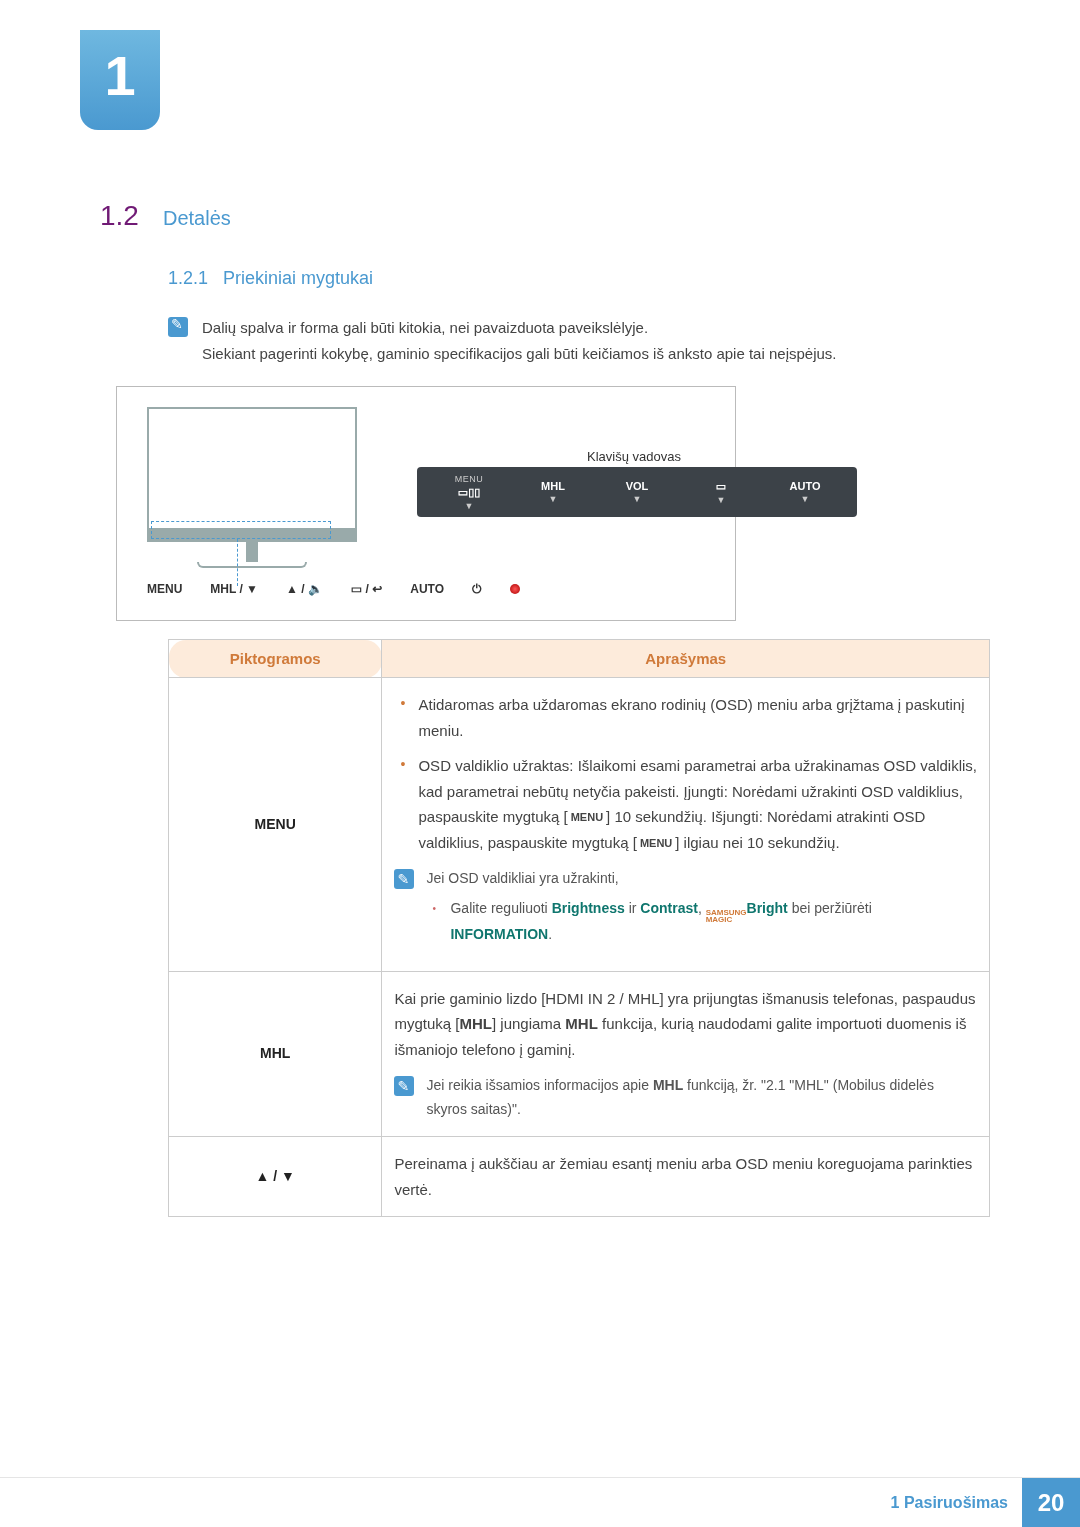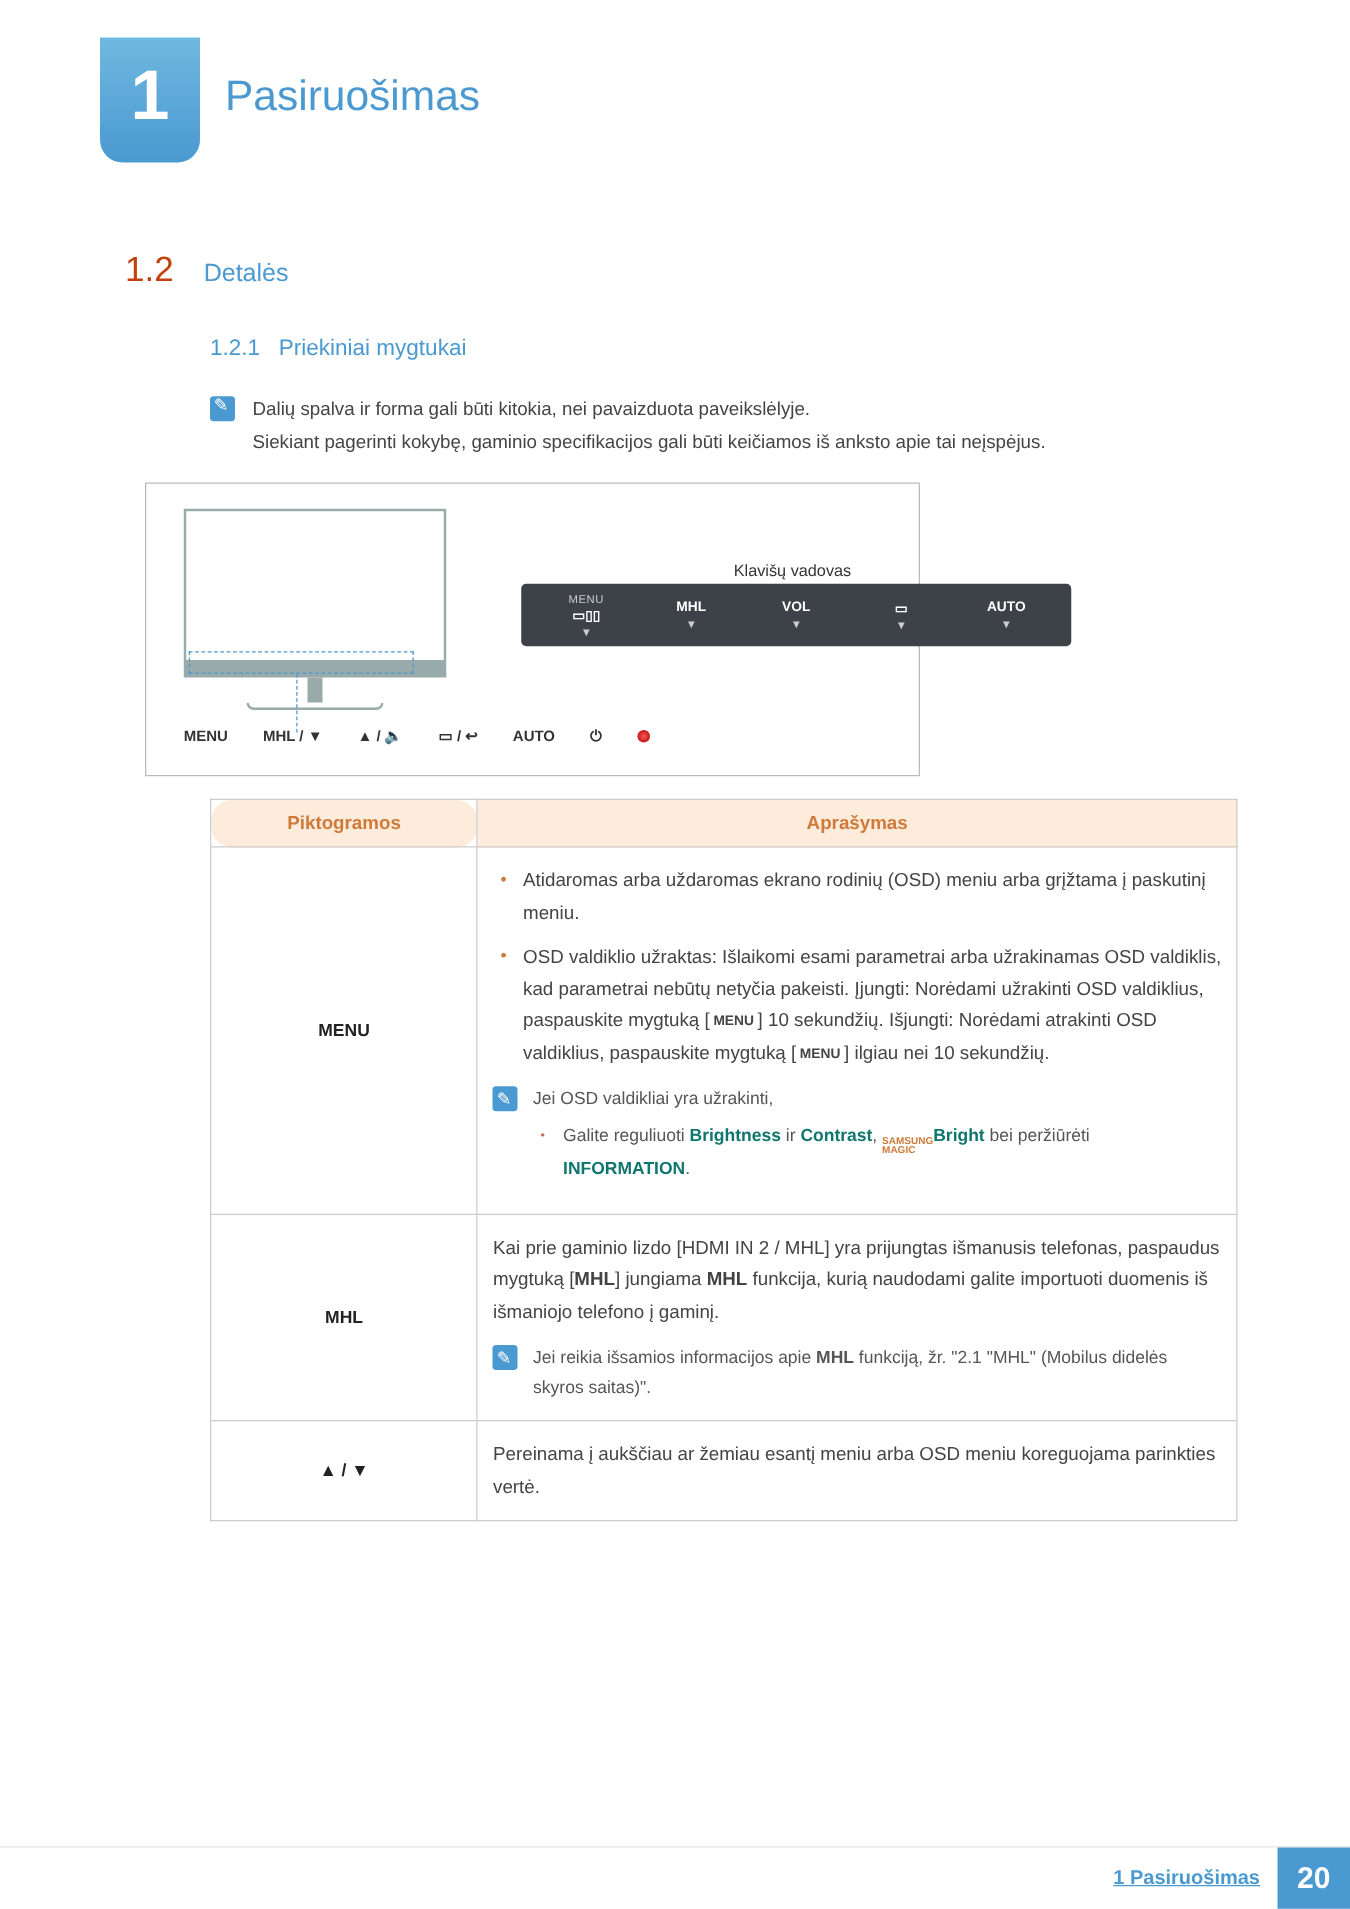--- a/index.html
+++ b/index.html
@@ -41,21 +41,21 @@
     margin-top: 28px;
   }
   .section-row {
     display: flex;
     align-items: baseline;
     gap: 24px;
     margin-bottom: 36px;
     padding-left: 20px;
   }
   .section-num {
-    color: #c2410c;
+    color: #701a75;
     font-size: 28px;
     font-weight: normal;
   }
   .section-title {
     color: #4a99d0;
     font-size: 20px;
     font-weight: normal;
   }
   .subsection-row {
     padding-left: 88px;
@@ -246,39 +246,37 @@
     display: flex;
     justify-content: flex-end;
     align-items: center;
     padding-right: 0;
   }
   .footer-text {
     color: #4a99d0;
     font-size: 16px;
     font-weight: bold;
     margin-right: 14px;
-    text-decoration: underline;
   }
   .footer-page {
     background: #4a99d0;
     color: #fff;
     font-size: 24px;
     font-weight: bold;
     width: 58px; height: 50px;
     display: flex; align-items: center; justify-content: center;
   }
 </style>
 </head>
 <body>
 
 <div class="page">
 
   <div class="chapter-header">
     <div class="chapter-badge">1</div>
-    <div class="chapter-title">Pasiruošimas</div>
   </div>
 
   <div class="section-row">
     <span class="section-num">1.2</span>
     <span class="section-title">Detalės</span>
   </div>
 
   <div class="subsection-row">
     <span>1.2.1</span>
     &nbsp;

